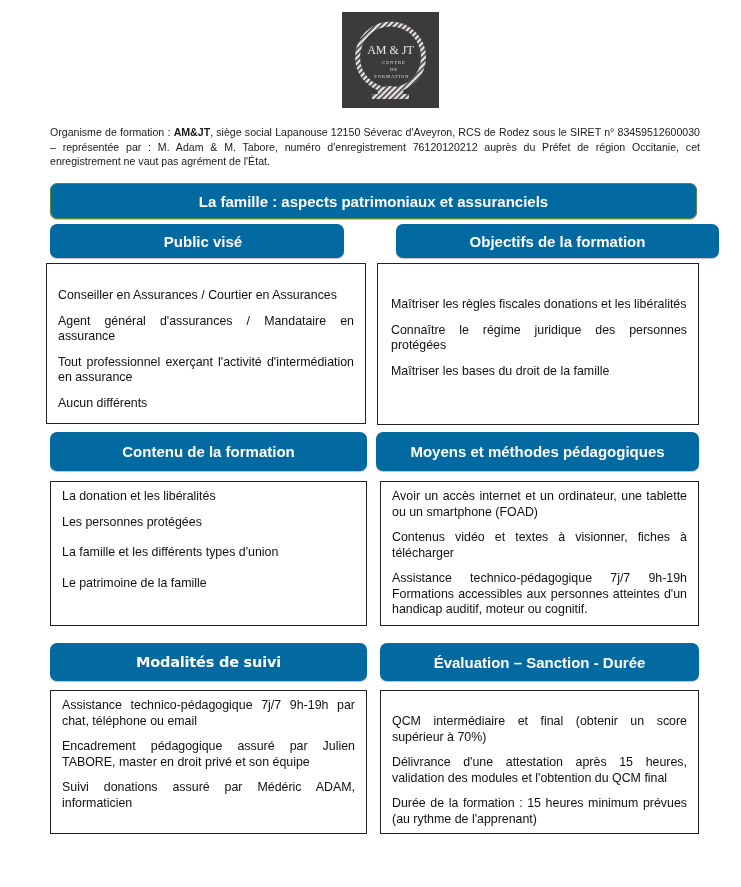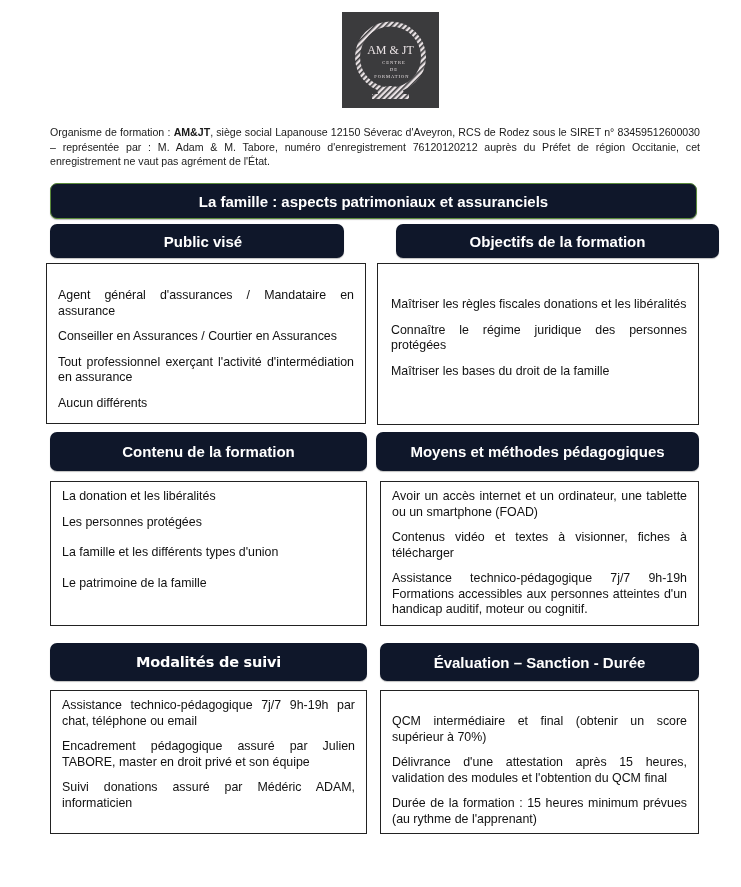--- a/index.html
+++ b/index.html
@@ -10,21 +10,21 @@
     
     .logo { left: 304px; top: 12px; width: 97px; height: 96px; background: #3b3b3d; margin-left: 38px; }
     .logo svg { width: 100%; height: 100%; display: block; }
 
     
     .intro { left: 50px; top: 125px; width: 650px; font-size: 10.6px; line-height: 14.5px;
              text-align: justify; color: #1a1a1a; }
     .intro b { font-weight: bold; }
 
     
-    .bar { background: #0f172a; color: #fff; border-radius: 7px; font-weight: bold;
+    .bar { background: #0369a1; color: #fff; border-radius: 7px; font-weight: bold;
            display: flex; align-items: center; justify-content: center; font-size: 15px;
            box-shadow: 0 1px 1px rgba(0,0,0,0.25); }
     .bar.main { border: 1.5px solid #5a8a3a; font-size: 15px; }
     .bar.round { font-family: "DejaVu Sans", sans-serif; font-weight: bold; font-size: 14.5px; letter-spacing: -0.2px; }
 
     
     .box { border: 1.3px solid #222; background: #fff; font-size: 12.4px; line-height: 15.5px;
            padding: 0 11px 0 11px; }
     .box p { margin: 0 0 10px 0; text-align: justify; text-align-last: left; }
   </style>
@@ -52,22 +52,22 @@
 <div class="abs intro">
   <span>Organisme de formation : </span><b>AM&amp;JT</b><span>, siège social Lapanouse 12150 Séverac d'Aveyron, RCS de Rodez sous le SIRET n° 83459512600030 – représentée par : M. Adam &amp; M. Tabore, numéro d'enregistrement 76120120212 auprès du Préfet de région Occitanie, cet enregistrement ne vaut pas agrément de l'État.</span>
 </div>
 
 <div class="abs bar main" style="left:50px; top:183px; width:647px; height:36px;">La famille : aspects patrimoniaux et assuranciels</div>
 
 <div class="abs bar" style="left:50px; top:224px; width:294px; height:34px;padding-left:12px;">Public visé</div>
 <div class="abs bar" style="left:396px; top:224px; width:323px; height:34px;">Objectifs de la formation</div>
 
 <div class="abs box" style="left:46px; top:263px; width:320px; height:161px; padding-top:24px;">
+  <p>Conseiller en Assurances / Courtier en Assurances</p>
   <p>Agent général d'assurances / Mandataire en assurance</p>
-  <p>Conseiller en Assurances / Courtier en Assurances</p>
   <p>Tout professionnel exerçant l'activité d'intermédiation en assurance</p>
   <p>Aucun différents</p>
 </div>
 <div class="abs box" style="left:377px; top:263px; width:322px; height:162px; padding-top:33px; padding-left:13px;">
   <p>Maîtriser les règles fiscales donations et les libéralités</p>
   <p>Connaître le régime juridique des personnes protégées</p>
   <p>Maîtriser les bases du droit de la famille</p>
 </div>
 
 <div class="abs bar" style="left:50px; top:432px; width:317px; height:39px;">Contenu de la formation</div>

